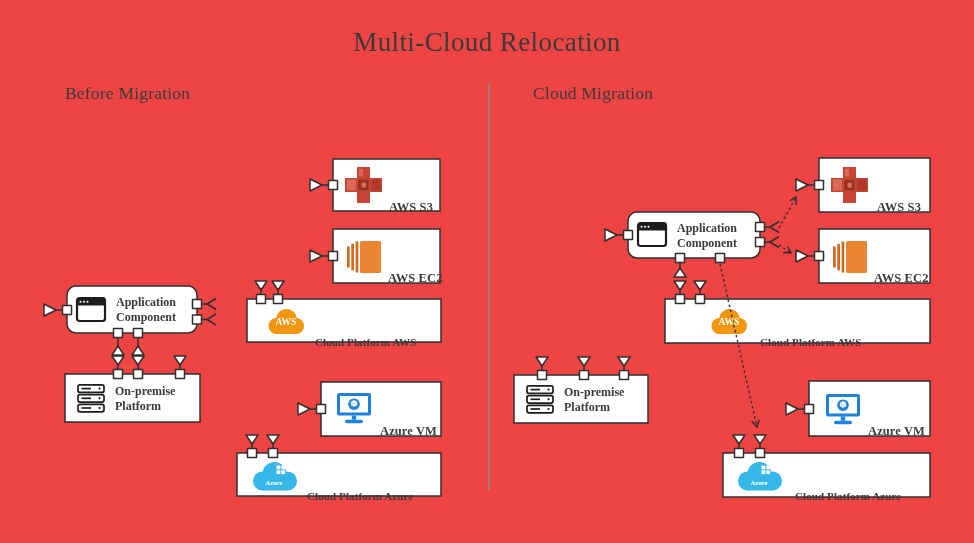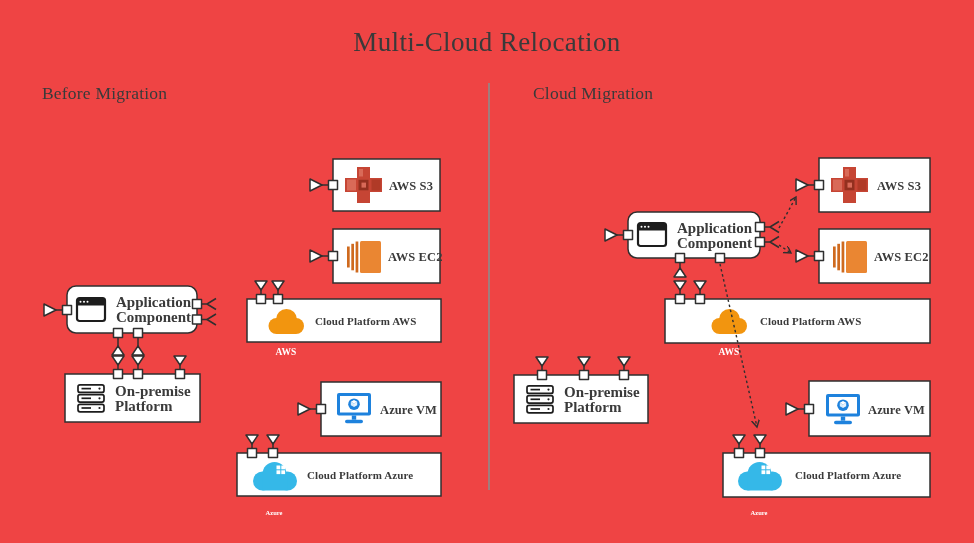--- a/index.html
+++ b/index.html
@@ -2,24 +2,24 @@
 <html style="--stroke: #2f2f2f; --text: #3a3a3a; --divider: #8c8c8c; --s3-red: #c64534; --s3-red-dark: #93301f; --s3-red-light: #d96a58; --s3-red-deep: #b03a27; --ec2-orange: #ea8632; --ec2-orange-dark: #cf6a1e; --aws-cloud-orange: #f2950f; --azure-vm-blue: #1e82dd; --azure-cloud-blue: #35b8e8;"><head>
 <meta charset="utf-8">
 <style>
   html,body{margin:0;padding:0;background:#fff;}
   .canvas{position:relative;width:974px;height:543px;background:#ef4444;
           font-family:Liberation Serif, serif;overflow:hidden;}
   .canvas svg{position:absolute;left:0;top:0;}
   .t{position:absolute;color:var(--text,#3a3a3a);}
   .title{left:0;top:27px;width:974px;text-align:center;font-size:27px;letter-spacing:.4px;}
   .heading{font-size:17.5px;letter-spacing:.2px;}
-  .nl{font-weight:bold;font-size:12.5px;transform:translateY(-50%);white-space:nowrap;letter-spacing:.1px;}
+  .nl{font-weight:bold;font-size:12.5px;transform:translateY(-50%);white-space:nowrap;letter-spacing:.1px;margin-top:21px;}
   .nl.big{font-size:11px;}
-  .nl2{font-weight:bold;font-size:15px;line-height:15px;transform:translateY(-50%);white-space:nowrap;}
-  .logo{position:absolute;transform:translate(-50%,-50%);color:#fff;font-weight:bold;white-space:nowrap;margin-top:30px;}
+  .nl2{font-weight:bold;font-size:12px;line-height:15px;transform:translateY(-50%);white-space:nowrap;}
+  .logo{position:absolute;transform:translate(-50%,-50%);color:#fff;font-weight:bold;white-space:nowrap;}
   .logo.aws{font-size:9.5px;letter-spacing:.2px;}
   .logo.az{font-size:6.5px;}
   
   .box{fill:#fff;stroke:var(--stroke,#2f2f2f);stroke-width:1.5;}
   .ln{fill:none;stroke:var(--stroke,#2f2f2f);stroke-width:1.5;}
   .tri{fill:#fff;stroke:var(--stroke,#2f2f2f);stroke-width:1.5;stroke-linejoin:round;}
   .dash{fill:none;stroke:var(--stroke,#2f2f2f);stroke-width:1.4;stroke-dasharray:2.5 2.7;}
   .mk{fill:none;stroke:var(--stroke,#2f2f2f);stroke-width:1.4;}
   .div{stroke:var(--divider,#8c8c8c);stroke-width:1.6;}
 </style>
@@ -218,21 +218,21 @@
     <use href="#ant" x="739" y="453"></use>
     <use href="#ant" x="760" y="453"></use>
 
     <line class="dash" x1="779" y1="228" x2="796" y2="197" marker-end="url(#oa)"></line>
     <line class="dash" x1="779" y1="245" x2="791" y2="253" marker-end="url(#oa)"></line>
     <line class="dash" x1="720" y1="264" x2="757" y2="427" marker-end="url(#oa)"></line>
   </g>
 </svg>
 
 <div class="t title">Multi-Cloud Relocation</div>
-<div class="t heading" style="left:42px;top:83px">Before Migration</div>
+<div class="t heading" style="left:65px;top:83px">Before Migration</div>
 <div class="t heading" style="left:533px;top:83px">Cloud Migration</div>
 
 <div class="t nl2" style="left:116px;top:310px">
   <div>Application</div>
   <div>Component</div>
 </div>
 <div class="t nl2" style="left:115px;top:399px">
   <div>On-premise</div>
   <div>Platform</div>
 </div>

